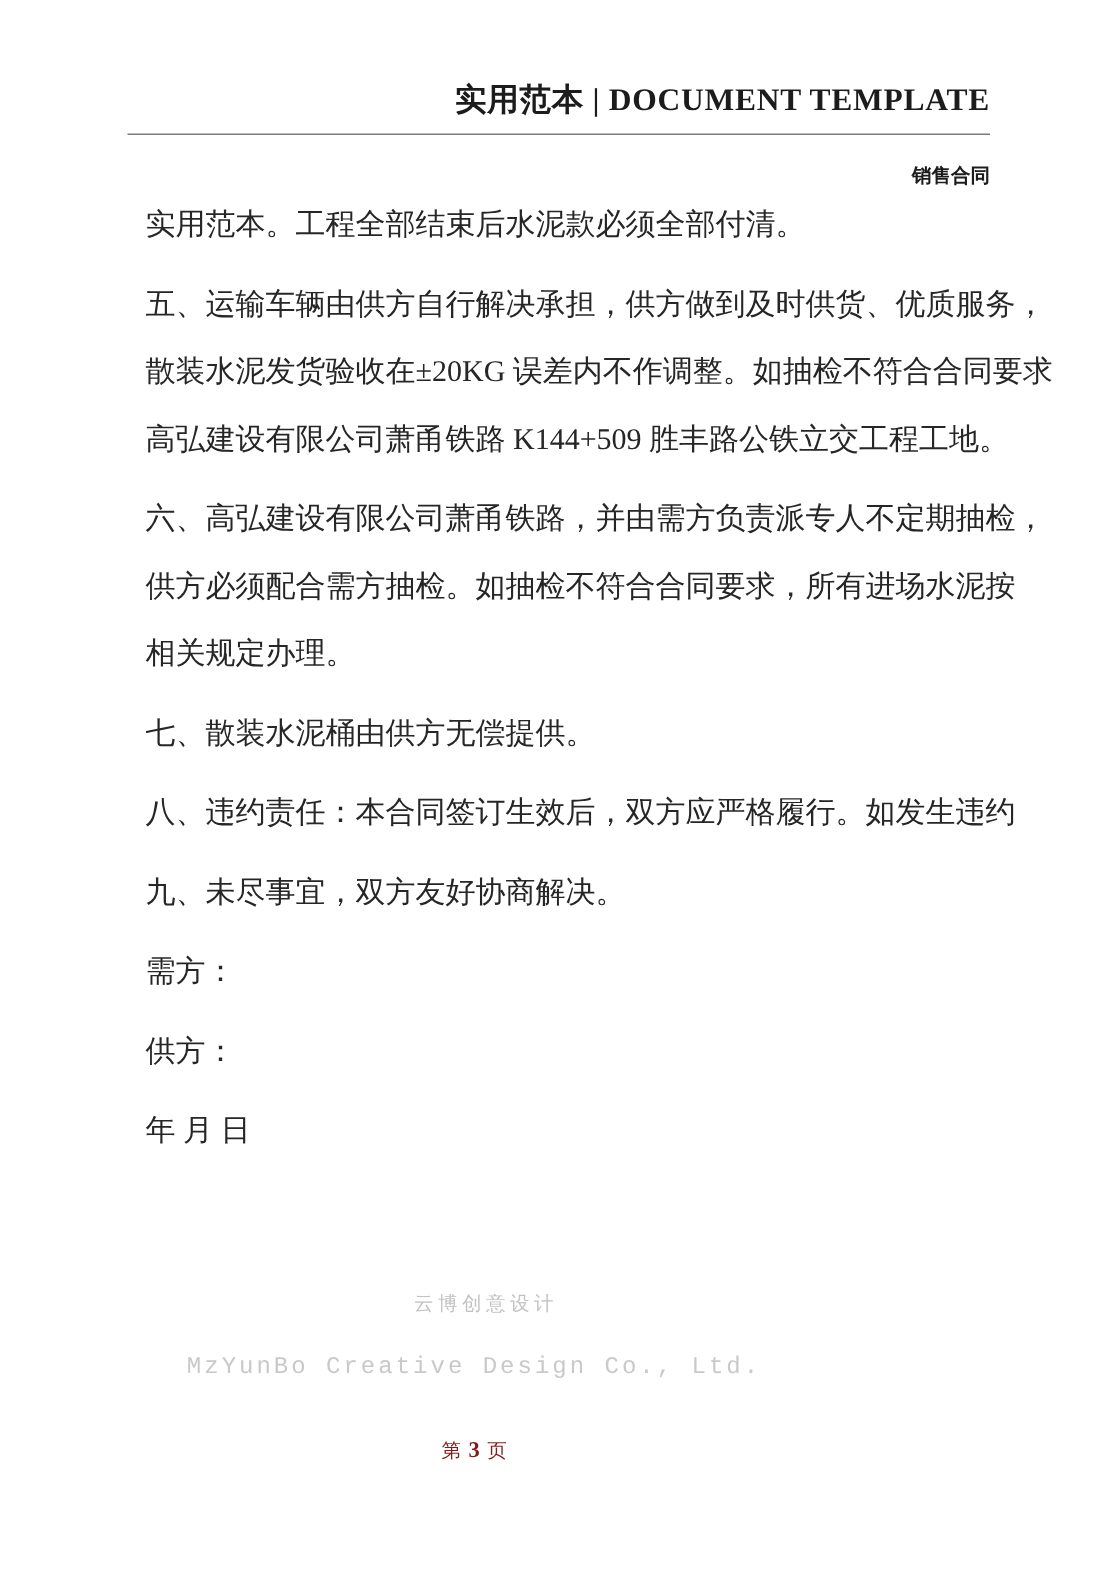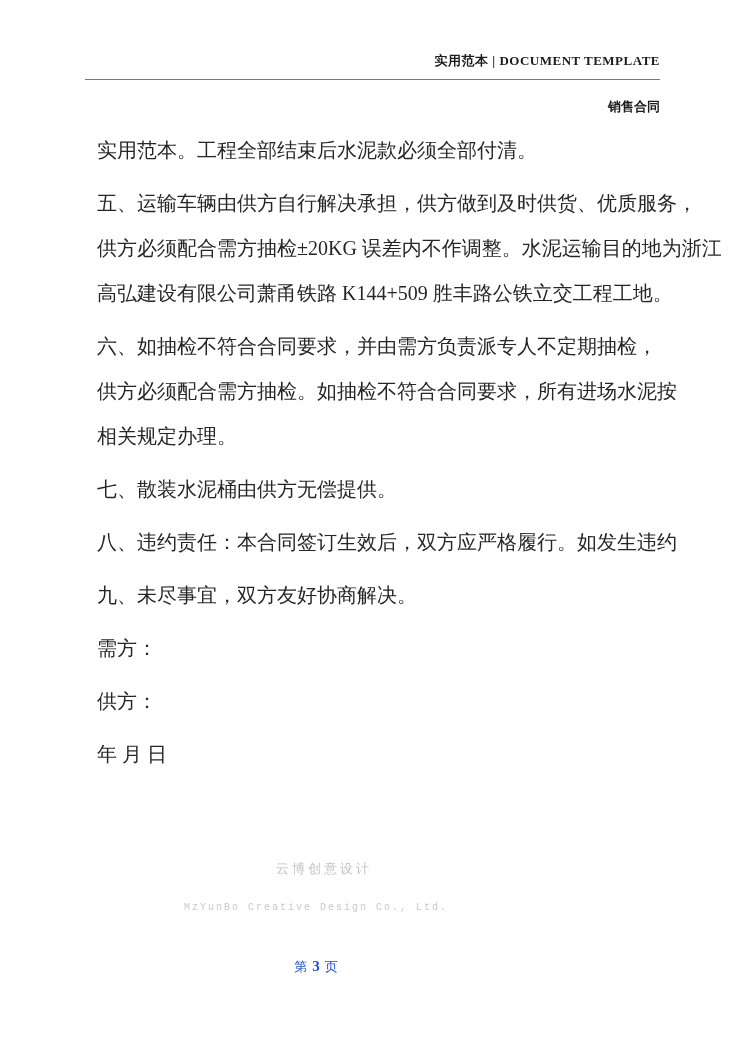--- a/index.html
+++ b/index.html
@@ -14,21 +14,21 @@
   }
   
   .header {
     position: absolute;
     left: 85px;
     top: 52px;
     width: 575px;
     text-align: right;
   }
   .brand {
-    font-size: 13px;
+    font-size: 21px;
     font-weight: bold;
     letter-spacing: 0.5px;
     color: #1c1c1c;
   }
   .rule {
     margin-top: 9px;
     border-top: 1px solid #7a7a7a;
     height: 0;
   }
   .doctype {
@@ -61,33 +61,33 @@
     font-size: 13px;
     letter-spacing: 3px;
     color: #c2c2c2;
   }
   .footer-en {
     position: absolute;
     top: 902px;
     left: 0;
     width: 632px;
     text-align: center;
-    font-size: 10px;
+    font-size: 16px;
     letter-spacing: 2px;
     color: #c9c9c9;
     font-family: "Liberation Mono", "DejaVu Sans Mono", monospace;
   }
   .pageno {
     position: absolute;
     top: 958px;
     left: 0;
     width: 632px;
     text-align: center;
     font-size: 13px;
-    color: #1d4ed8;
+    color: #7f1d1d;
   }
   .pageno .num {
     font-weight: bold;
     font-size: 15px;
     margin: 0 5px;
   }
 </style>
 </head>
 <body>
 
@@ -98,25 +98,25 @@
     <div class="rule"></div>
     <div class="doctype">销售合同</div>
   </div>
 
   <div class="content">
     <div class="para">
       <div class="line">实用范本。工程全部结束后水泥款必须全部付清。</div>
     </div>
     <div class="para">
       <div class="line">五、运输车辆由供方自行解决承担，供方做到及时供货、优质服务，</div>
-      <div class="line">供方必须配合需方抽检±20KG 误差内不作调整。水泥运输目的地为浙江</div>
+      <div class="line">散装水泥发货验收在±20KG 误差内不作调整。如抽检不符合合同要求</div>
       <div class="line">高弘建设有限公司萧甬铁路 K144+509 胜丰路公铁立交工程工地。</div>
     </div>
     <div class="para">
-      <div class="line">六、如抽检不符合合同要求，并由需方负责派专人不定期抽检，</div>
+      <div class="line">六、高弘建设有限公司萧甬铁路，并由需方负责派专人不定期抽检，</div>
       <div class="line">供方必须配合需方抽检。如抽检不符合合同要求，所有进场水泥按</div>
       <div class="line">相关规定办理。</div>
     </div>
     <div class="para">
       <div class="line">七、散装水泥桶由供方无偿提供。</div>
     </div>
     <div class="para">
       <div class="line">八、违约责任：本合同签订生效后，双方应严格履行。如发生违约</div>
     </div>
     <div class="para">

